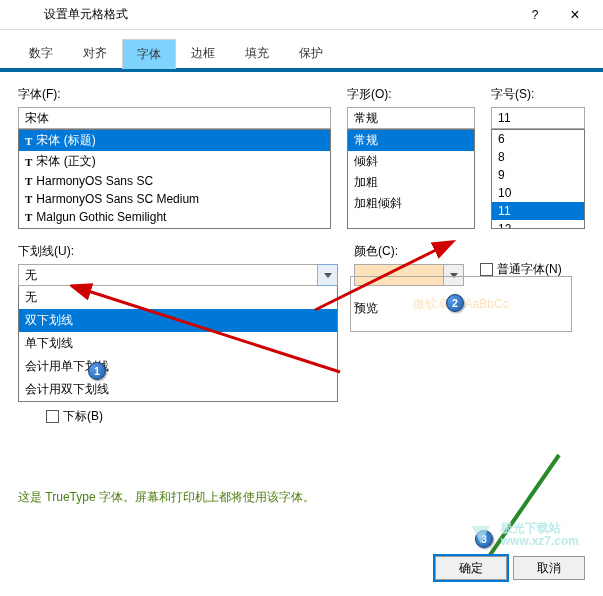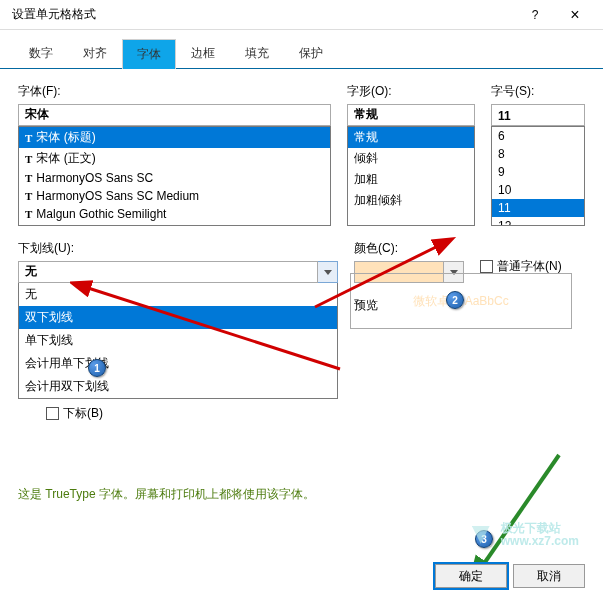--- a/index.html
+++ b/index.html
@@ -1,47 +1,47 @@
 <!DOCTYPE html>
 <html><head>
 <meta charset="utf-8">
 <style>
 * { box-sizing: border-box; font-family: "Microsoft YaHei", sans-serif; font-size: 12px; }
 body { margin: 0; background: #fff; width: 603px; height: 596px; position: relative; }
 .titlebar { height: 30px; display: flex; align-items: center; padding: 0 8px; border-bottom: 1px solid #ddd; }
-.titlebar .title { flex: 1; padding-left: 4px; }
+.titlebar .title { flex: 1; padding-left: 4px; margin-left: 32px; }
 .titlebar .sys-btn { width: 40px; height: 28px; display: flex; align-items: center; justify-content: center; cursor: pointer; }
-.tabs { display: flex; padding: 8px 14px 0; border-bottom: 1px solid #0369a1; }
+.tabs { display: flex; padding: 8px 14px 0; border-bottom: 4px solid #0369a1; }
 .tab { padding: 6px 14px; border: 1px solid transparent; border-bottom: none; cursor: pointer; color: #333; }
-.tab.active { border-color: #d0d0d0; background: #0ea5e9; position: relative; top: 1px; }
+.tab.active { border-color: #d0d0d0; background: #7dd3fc; position: relative; top: 1px; }
 .body { padding: 14px 18px; position: relative; }
 .row { display: flex; gap: 16px; }
 .group { display: flex; flex-direction: column; }
 .label { margin-bottom: 4px; color: #000; }
-.textbox { height: 22px; border: 1px solid #aaa; padding: 2px 6px; background: #fff; display: flex; align-items: flex-end; width: 100%; font-weight: bold; }
+.textbox { height: 22px; border: 1px solid #aaa; padding: 2px 6px; background: #fff; display: flex; align-items: center; width: 100%; }
 .listbox { border: 1px solid #7a7a7a; background: #fff; height: 100px; overflow-y: scroll; }
 .listbox .item { padding: 2px 6px; display: flex; align-items: center; gap: 4px; }
 .listbox .item.sel { background: #0078d7; color: #fff; }
 .tt-icon { font-family: serif; font-weight: bold; font-size: 11px; }
 .small-list { height: 100px; }
 .underline-sec { margin-top: 14px; }
 .combo { display: flex; }
 .combo .textbox { flex: 1; }
 .combo .btn { width: 20px; border: 1px solid #7aa7d6; border-left: none; background: #e6eef8; display: flex; align-items: center; justify-content: center; }
 .dropdown-list { border: 1px solid #7a7a7a; border-top: none; background: #fff; }
 .dropdown-list .ditem { padding: 3px 6px; }
 .dropdown-list .ditem.sel { background: #0078d7; color: #fff; }
 .chk { display: flex; align-items: center; gap: 4px; }
 .chkbox { width: 13px; height: 13px; border: 1px solid #555; display: inline-block; }
 .color-swatch { flex: 1; height: 22px; border: 1px solid #aaa; background: #ffe2ba; }
 .color-btn { width: 20px; height: 22px; border: 1px solid #aaa; border-left: none; background: #f0f0f0; display: flex; align-items: center; justify-content: center; }
 .preview-box { border: 1px solid #aaa; height: 56px; margin-top: 4px; position: relative; display: flex; align-items: center; justify-content: center; color: #ffe2ba; }
 .preview-box::before, .preview-box::after { content: ''; position: absolute; background: #aaa; }
 .desc { margin-top: 64px; color: #4d7c0f; }
-.footer { position: absolute; bottom: 8px; right: 18px; display: flex; gap: 6px; }
+.footer { position: absolute; bottom: 16px; right: 18px; display: flex; gap: 6px; }
 .footer .btn { min-width: 72px; height: 24px; border: 1px solid #999; background: #f0f0f0; display: flex; align-items: center; justify-content: center; cursor: pointer; }
 .badge { position: absolute; width: 18px; height: 18px; border-radius: 50%; background: radial-gradient(circle at 30% 30%, #5a9be8, #1e5fab); color: #fff; font-size: 10px; font-weight: bold; display: flex; align-items: center; justify-content: center; border: 1px solid #0d3d72; box-shadow: 1px 1px 2px rgba(0,0,0,.4); }
 .arrow { position: absolute; pointer-events: none; }
 .watermark { position: absolute; right: 24px; bottom: 48px; color: #b8e8e8; font-weight: bold; font-size: 14px; opacity: .9; display: flex; align-items: center; gap: 11px; }
 .watermark .wicon { width: 18px; height: 18px; background: #b8e8e8; clip-path: polygon(50% 100%, 0 0, 100% 0); opacity: .7; }
 .chev { width: 0; height: 0; border-left: 4px solid transparent; border-right: 4px solid transparent; border-top: 5px solid #555; }
 </style>
 </head>
 <body>
 

